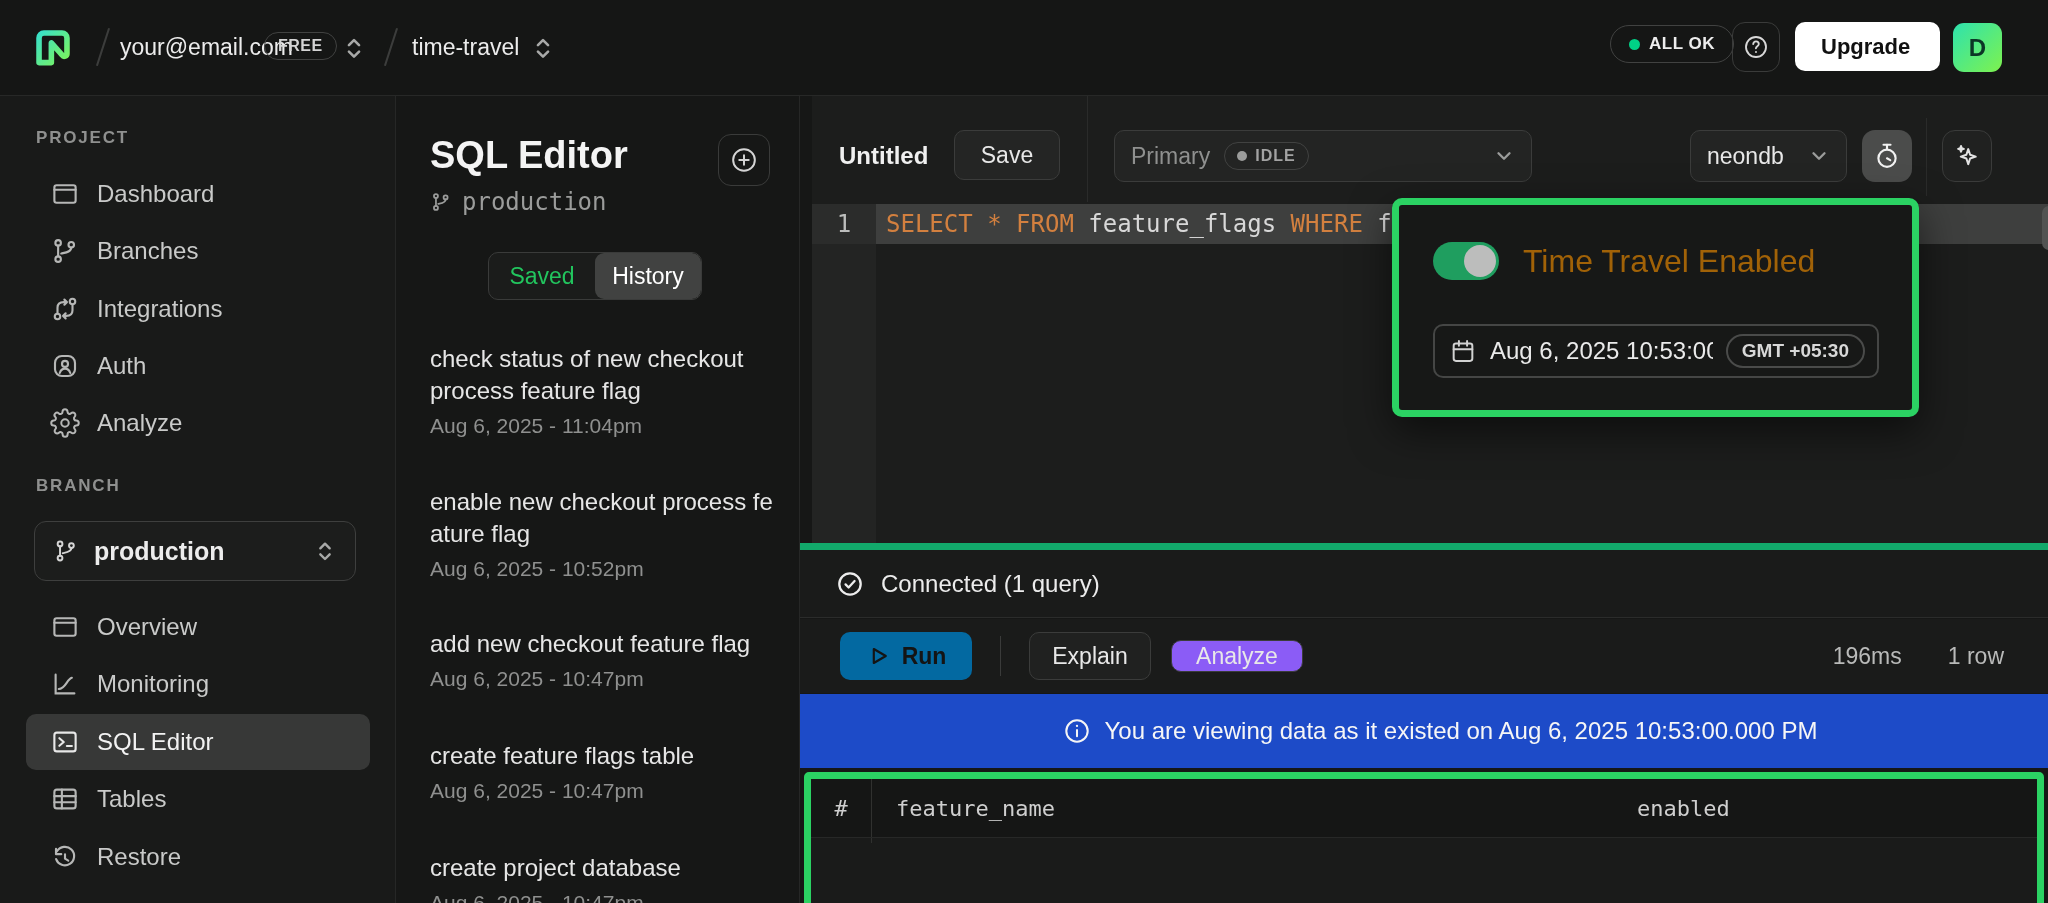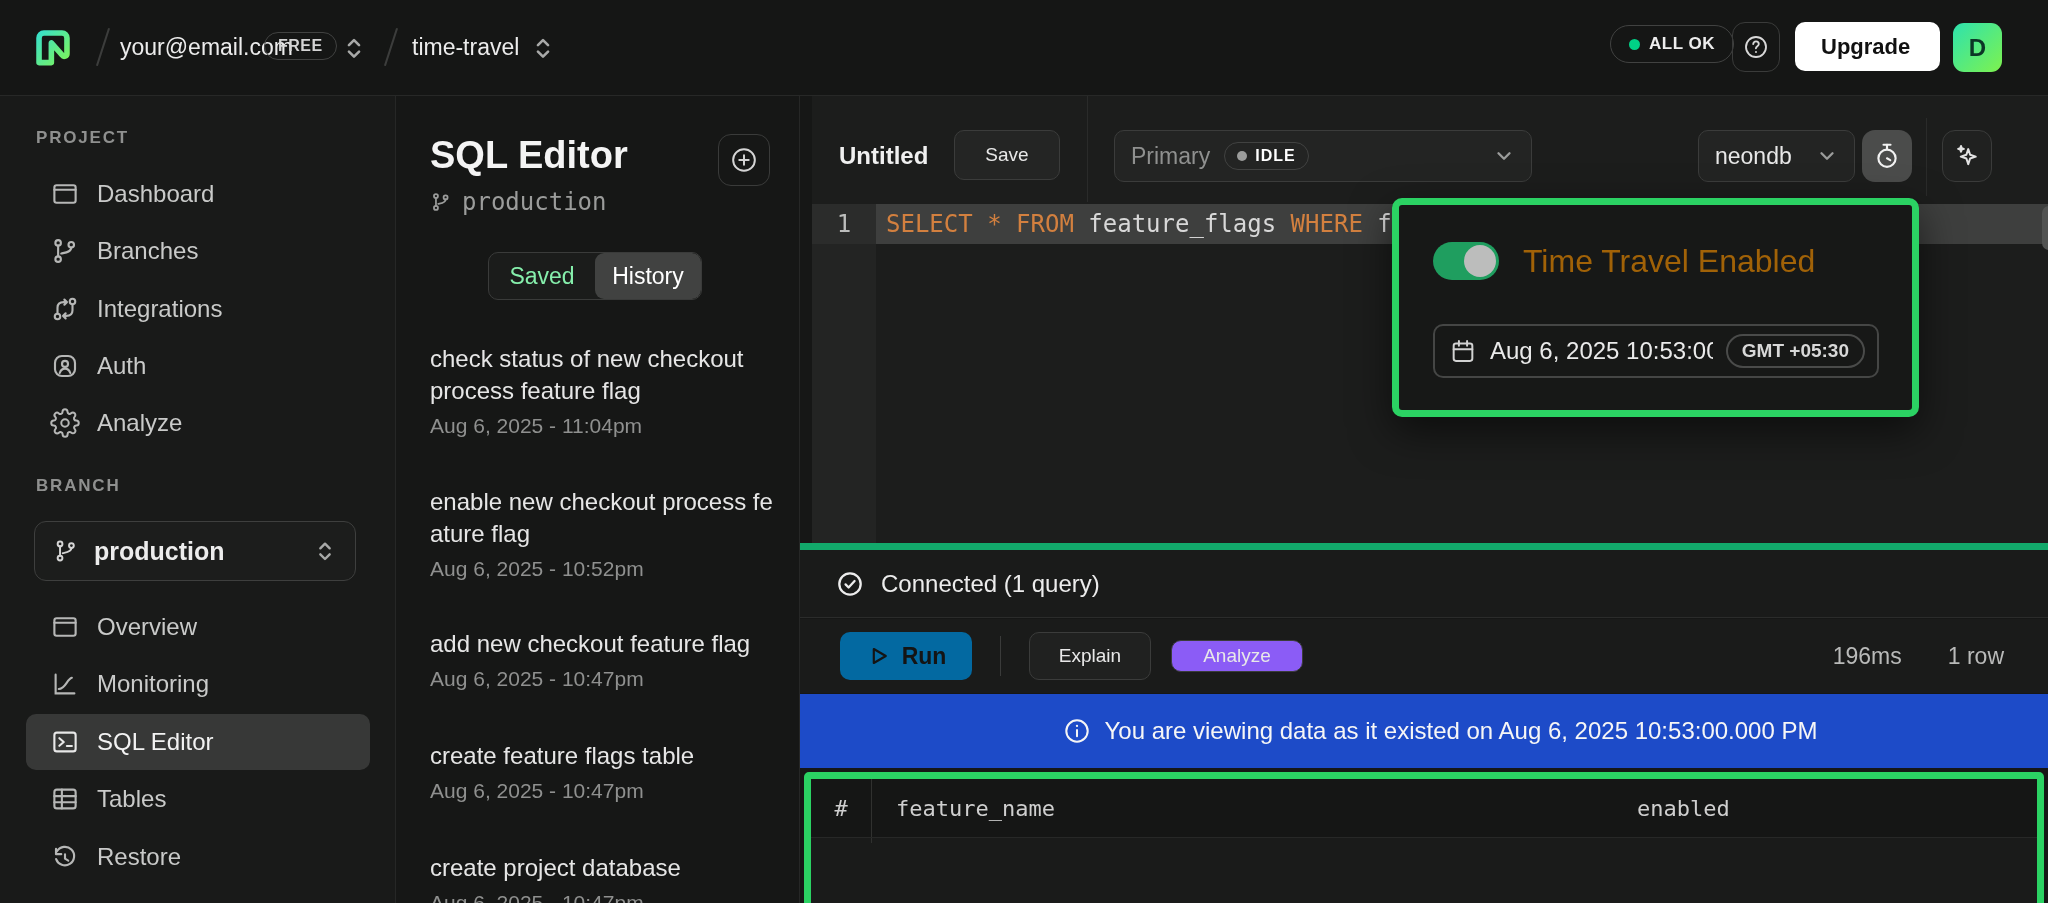--- a/index.html
+++ b/index.html
@@ -45,43 +45,43 @@
   
   .midpanel { position:absolute; left:396px; top:96px; width:404px; height:807px;
     background:#161716; border-right:1px solid #262726; }
   .panel-title { position:absolute; left:34px; top:38px; font-size:38px; font-weight:700; color:#f4f4f4; }
   .plus-btn { position:absolute; left:322px; top:38px; width:52px; height:52px; }
   .branch-line { position:absolute; left:34px; top:92px; display:flex; align-items:center; gap:10px;
     color:#9b9c9b; font-family:"DejaVu Sans Mono", monospace; font-size:24px; }
   .tabs { position:absolute; left:92px; top:156px; height:48px; display:flex;
     border:1px solid #3a3b3a; border-radius:10px; background:#1b1c1b; overflow:hidden; }
   .tab { width:106px; display:flex; align-items:center; justify-content:center;
-    font-size:23px; color:#86efac; cursor:pointer; }
+    font-size:23px; color:#22c55e; cursor:pointer; }
   .tab.active { background:#414241; color:#ffffff; border-radius:9px; }
   .hist-item { position:absolute; left:34px; width:356px; cursor:pointer; }
   .hist-title { font-size:24px; line-height:32px; color:#e6e6e6; }
   .hist-item.breaky .hist-title { word-break:break-all; }
   .hist-date { margin-top:7px; font-size:21px; color:#8f908f; }
 
   
   .editor { position:absolute; left:812px; top:96px; width:1248px; height:807px; background:#1c1d1c; }
   .tab-title { position:absolute; left:27px; top:46px; font-size:24px; font-weight:600; color:#f0f0f0; }
   .btn { display:flex; align-items:center; justify-content:center; gap:12px;
     border:1px solid #3b3c3b; border-radius:10px; background:#242524; color:#e8e8e8;
-    font-size:19px; font-family:inherit; cursor:pointer; }
+    font-size:23px; font-family:inherit; cursor:pointer; }
   .save-btn { position:absolute; left:142px; top:34px; width:106px; height:50px; }
   .tb-div { position:absolute; background:#2a2b2a; width:1px; }
   .select { position:absolute; display:flex; align-items:center; border:1px solid #3b3c3b;
     border-radius:10px; background:#232423; height:52px; padding:0 16px; cursor:pointer; }
   .compute-select { left:302px; top:34px; width:418px; }
   .compute-name { font-size:23px; color:#8f908f; }
   .idle-pill { margin-left:14px; padding:4px 12px; gap:8px; }
   .idle-dot { width:10px; height:10px; border-radius:50%; background:#9b9c9b; }
-  .idle-text { font-size:16px; font-weight:700; letter-spacing:1px; color:#ffffff; }
-  .db-select { left:878px; top:34px; width:157px;margin-left:8px; }
+  .idle-text { font-size:16px; font-weight:700; letter-spacing:1px; color:#a3a3a3; }
+  .db-select { left:878px; top:34px; width:157px; }
   .db-name { font-size:23px; color:#e8e8e8; flex:1; }
   .sq-btn { position:absolute; top:34px; width:50px; height:52px; display:flex;
     align-items:center; justify-content:center; border-radius:13px; cursor:pointer; }
   .timer-btn { left:1050px; background:#4b4c4b; }
   .spark-btn { left:1130px; border:1px solid #3a3b3a; background:#202120; }
 
   .gutter { position:absolute; left:0; top:108px; width:64px; height:339px; background:#232423; }
   .codeline { position:absolute; left:0; top:108px; width:1248px; height:40px; background:#3e3f3e; }
   .gutter-cell { position:absolute; left:0; top:0; width:64px; height:40px; background:#2b2c2b;
     display:flex; align-items:center; justify-content:center;

